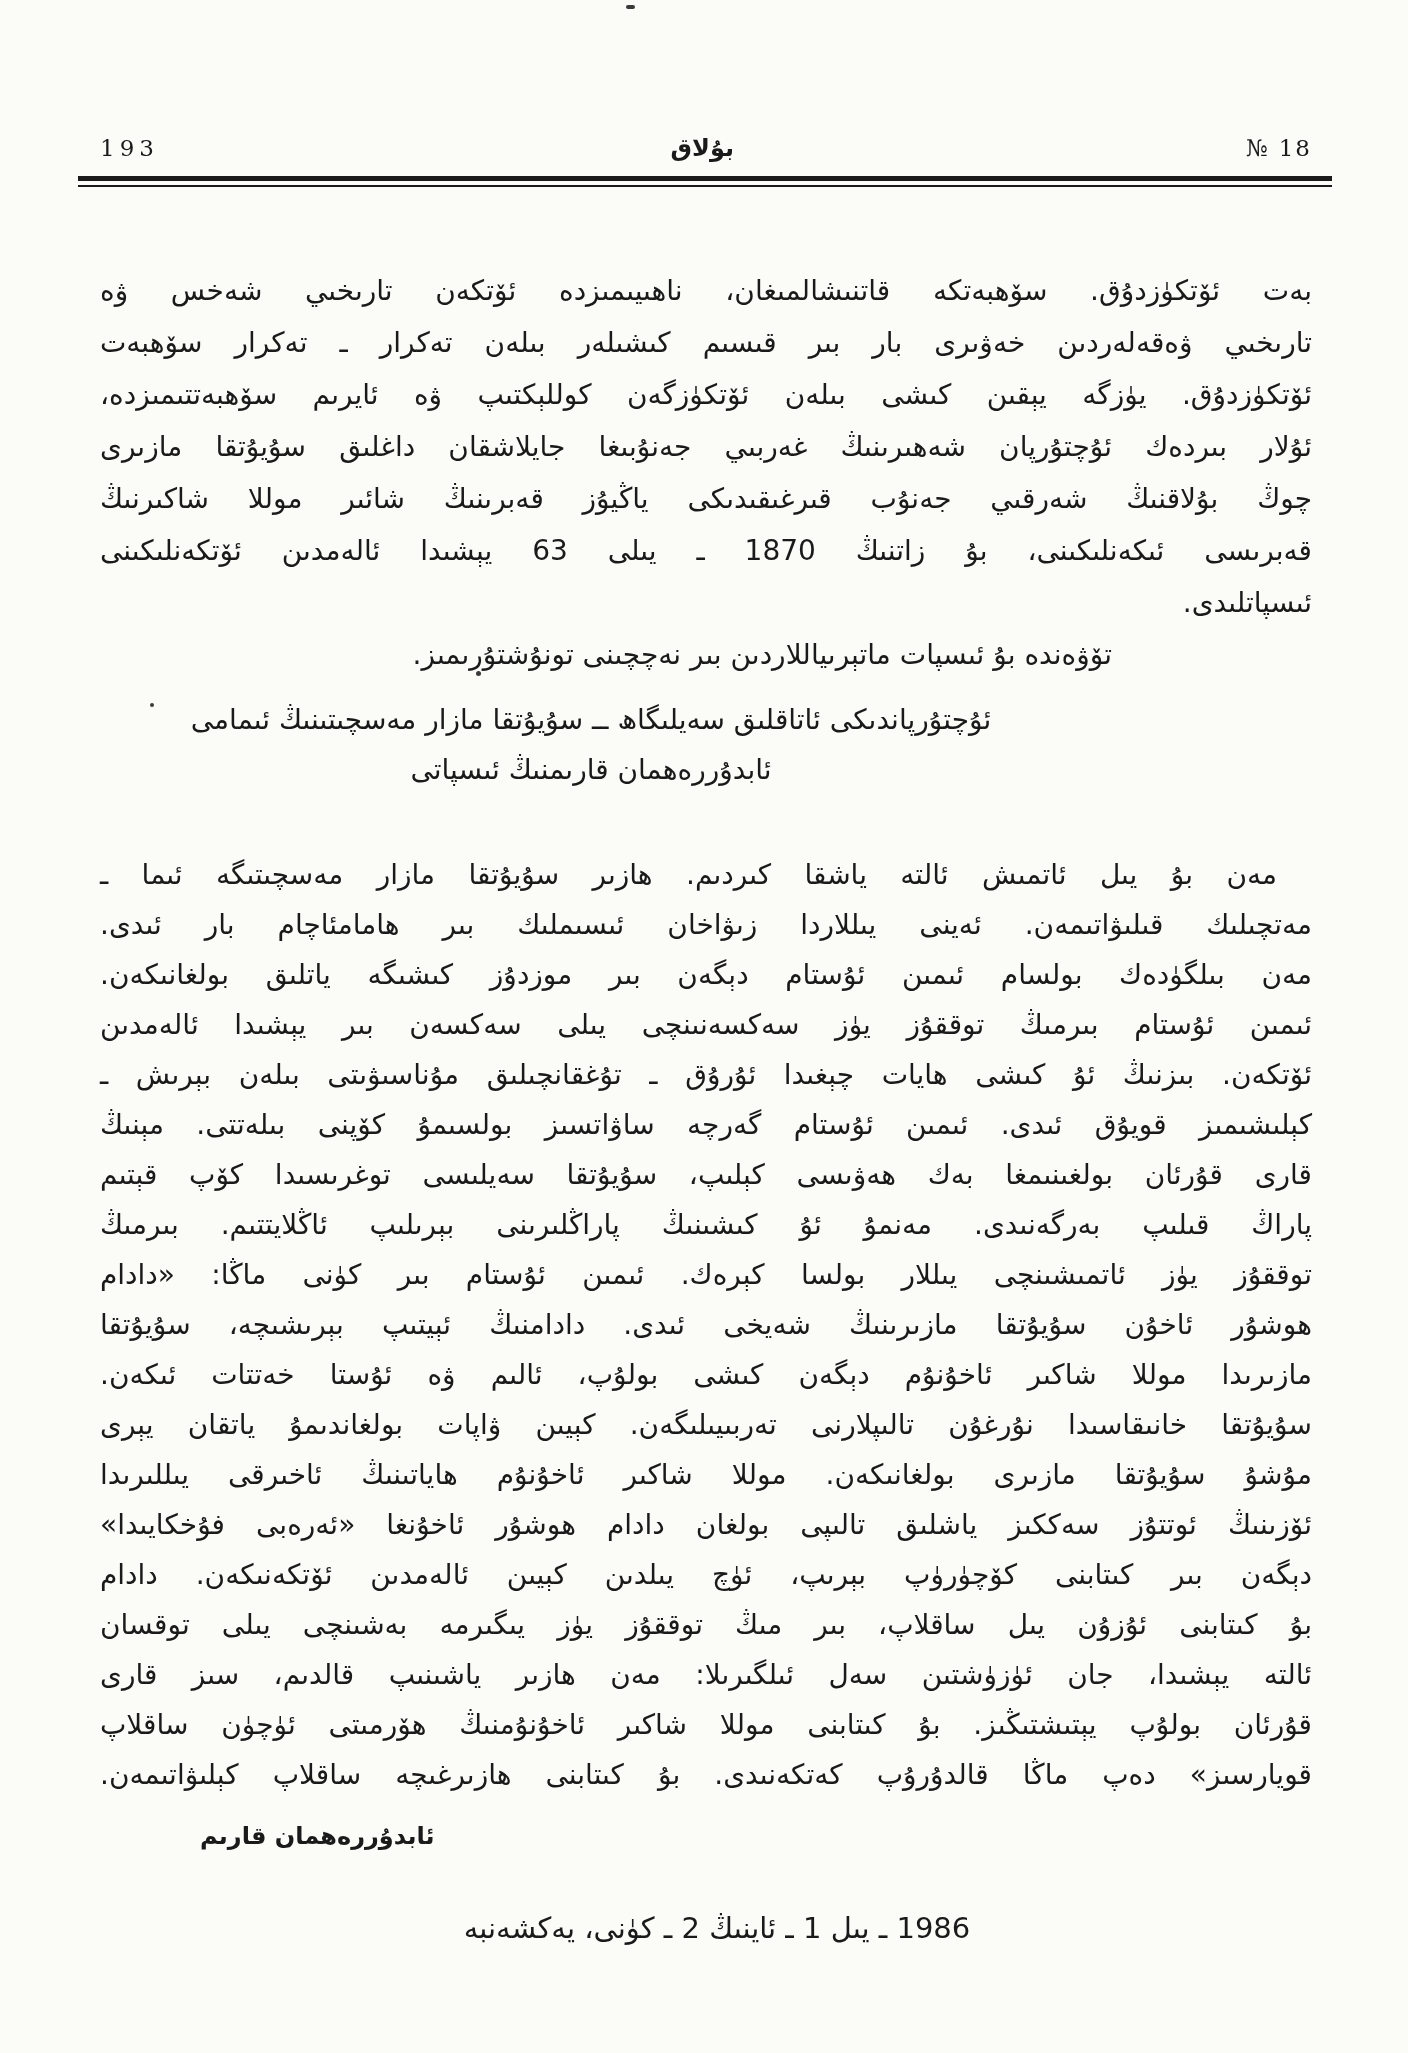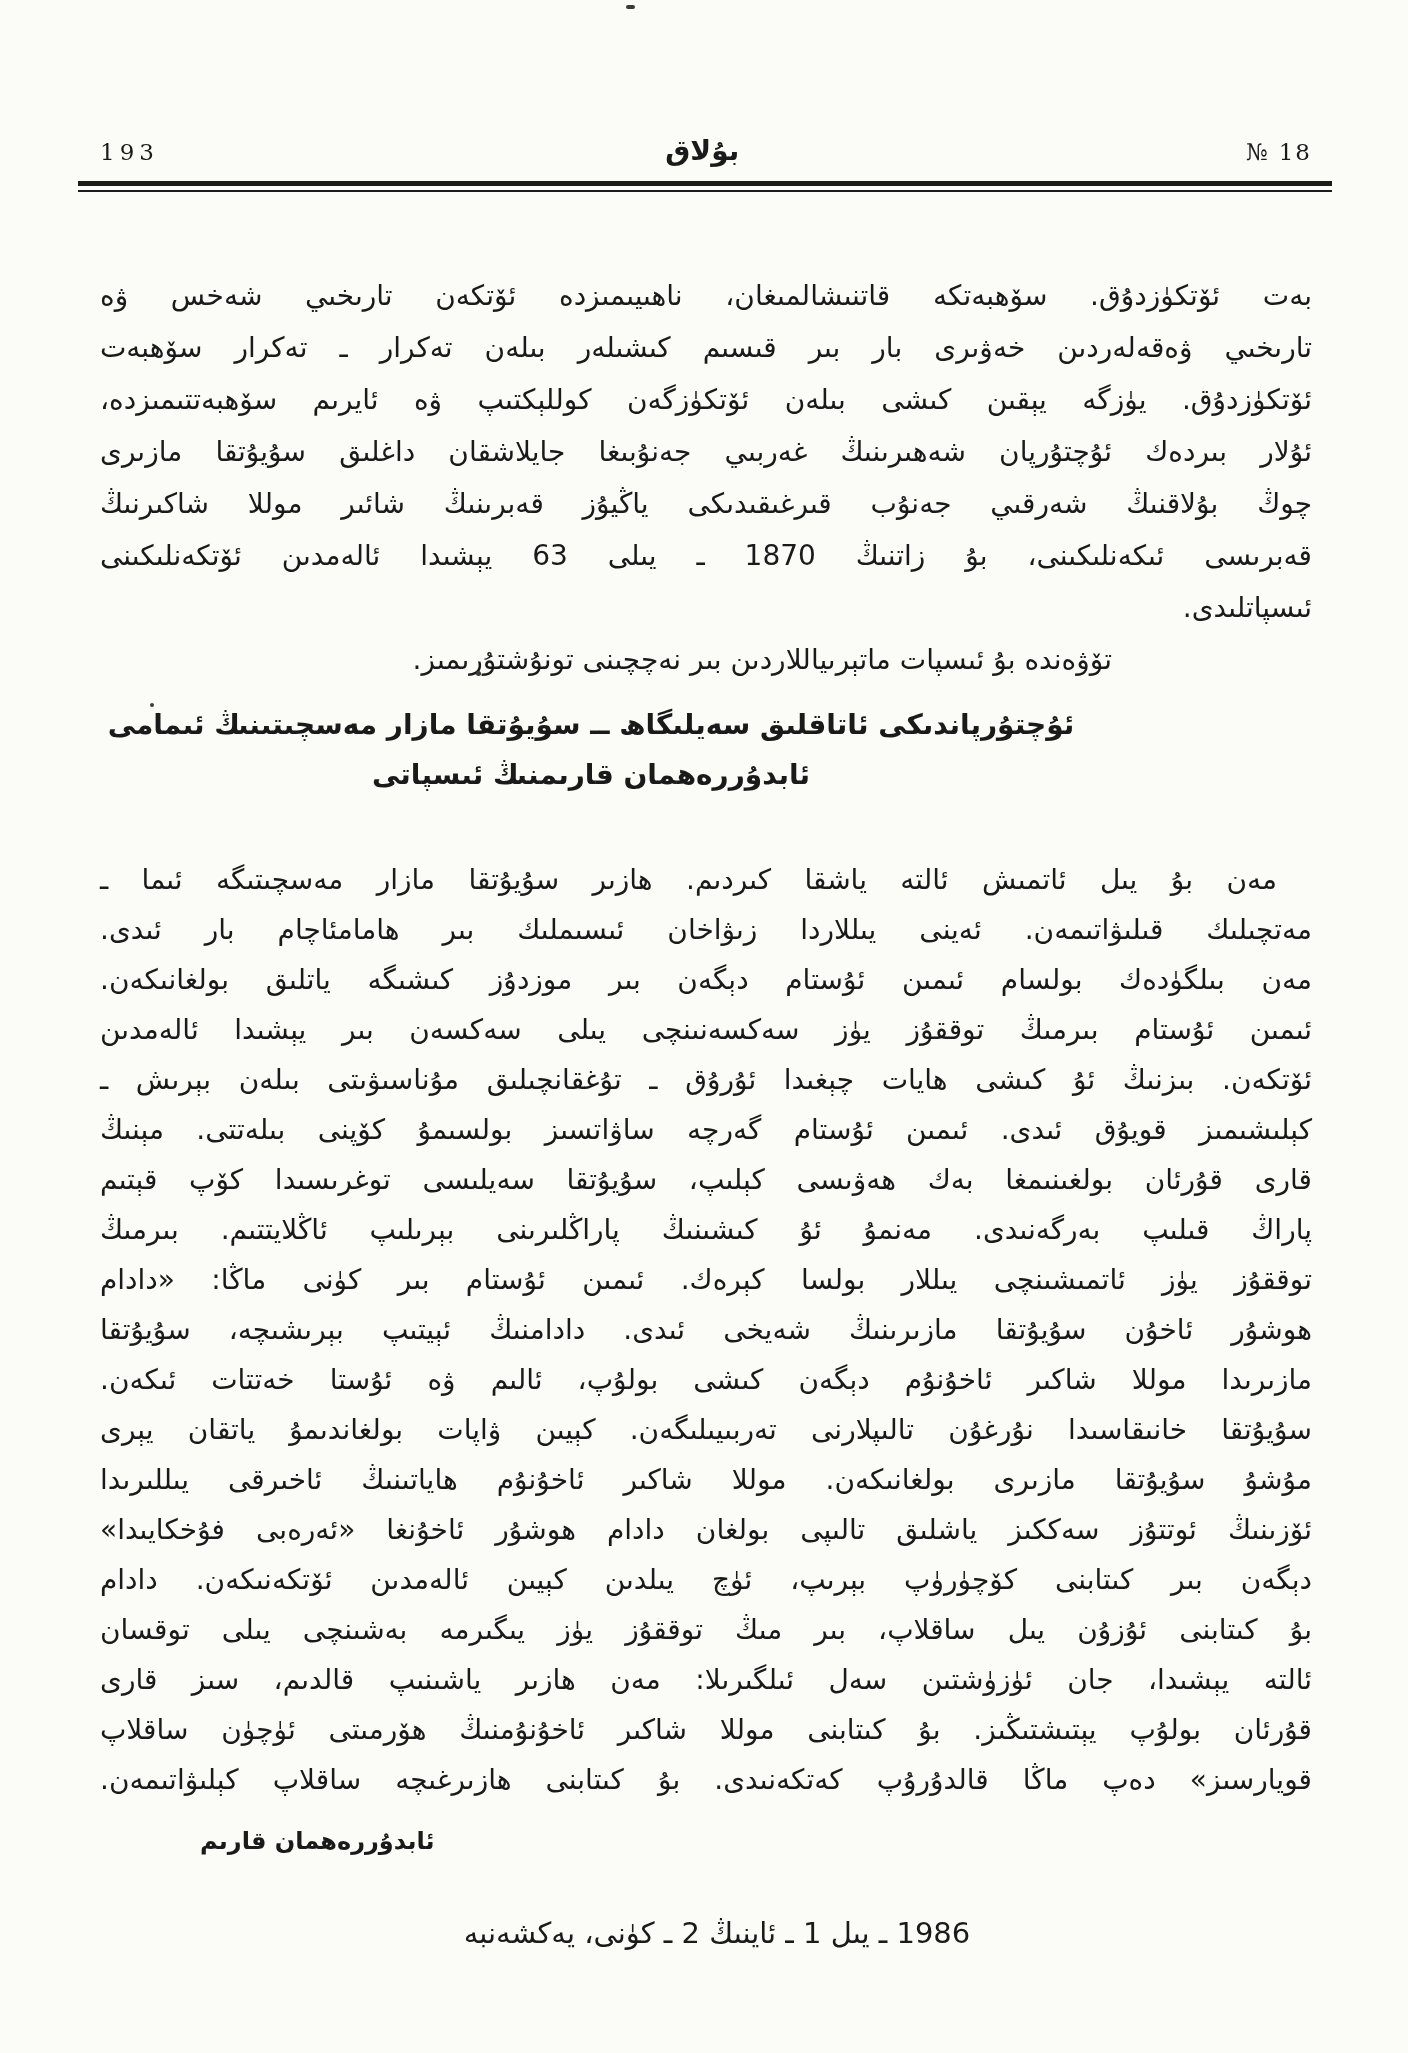--- a/index.html
+++ b/index.html
@@ -19,41 +19,41 @@
   }
   
   .header {
     direction: ltr;
     display: flex;
     justify-content: space-between;
     align-items: baseline;
     font-family: "DejaVu Serif", "Liberation Serif", serif;
   }
   .pageno  { font-size: 23px; letter-spacing: 5px; text-align: right; }
-  .title   { font-size: 28px; font-weight: bold;
+  .title   { font-size: 24px; font-weight: bold;
              font-family: "DejaVu Sans", "Liberation Sans", sans-serif; }
   .issue   { font-size: 23px; letter-spacing: 2px; }
   .rule {
     margin: 14px -20px 0 -22px;
     height: 4px;
     border-top: 5px solid #1b1b1b;
     border-bottom: 2px solid #1b1b1b;
   }
   
   .body-text { font-size: 28px; }
   .line  { line-height: 52px; white-space: nowrap; }
   .j     { text-align: justify; text-align-last: justify; white-space: normal; }
   .r     { text-align: right; }
   .p1    { margin-top: 78px; }
   .lead  { line-height: 52px; text-align: right; padding-left: 0; padding-right: 200px; }
   .heading {
     margin-top: 14px;
     padding-right: 230px;
     text-align: center;
-    font-weight: bold;
+    font-weight: normal;
   }
   .heading .line { line-height: 50px; white-space: normal; }
   .p3 { margin-top: 55px; }
   .p3 .line { line-height: 50px; }
   .p3 .first { padding-right: 35px; }
   .signature {
     margin-top: 16px;
     font-weight: bold;
     font-size: 24px;
     line-height: 40px;

